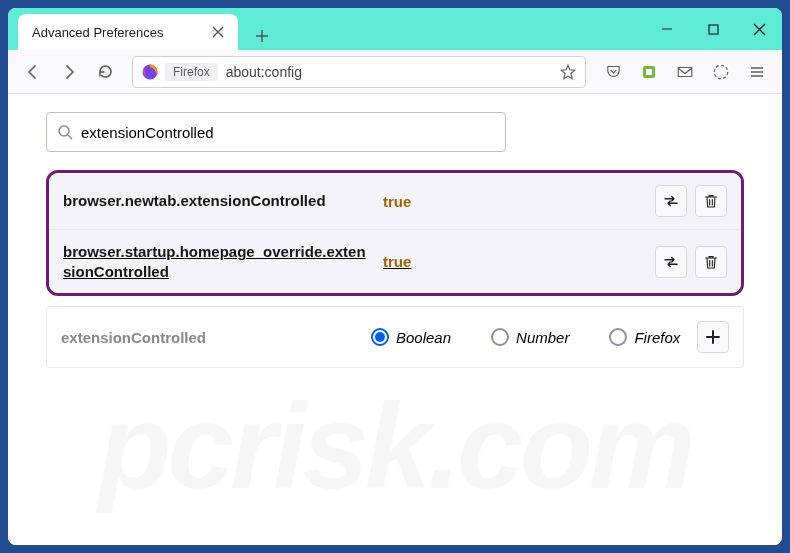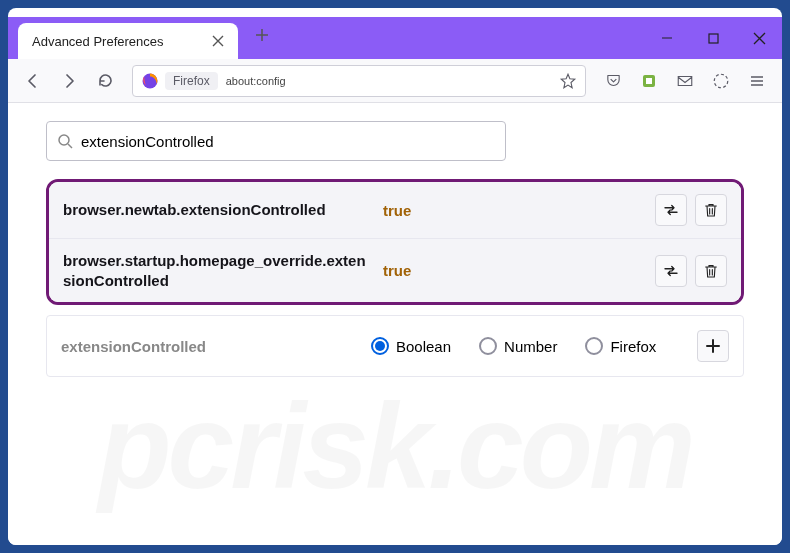--- a/index.html
+++ b/index.html
@@ -16,24 +16,23 @@
   top: 8px; left: 8px; right: 8px; bottom: 8px;
   background: #fff;
   border-radius: 8px;
   display: flex;
   flex-direction: column;
   overflow: hidden;
 }
 
 .titlebar {
   height: 42px;
-  background: #8b5cf6;
-  display: flex;
-  align-items: flex-start;
-  margin-top: 9px;
+  background: #5eead4;
+  display: flex;
+  align-items: flex-end;
 }
 .tab {
   display: flex;
   align-items: center;
   background: #fff;
   border-radius: 8px 8px 0 0;
   height: 36px;
   margin-left: 10px;
   margin-top: 6px;
   padding: 0 12px 0 14px;
@@ -98,21 +97,21 @@
   margin-right: 6px;
 }
 .urlbar-badge {
   background: #f0f0f4;
   border-radius: 4px;
   padding: 2px 8px;
   font-size: 12px;
   color: #5b5b66;
   margin-right: 8px;
 }
-.url-text { font-size: 11px; color: #444; }
+.url-text { font-size: 14px; color: #444; }
 .star-btn { margin-left: auto; color: #5b5b66; cursor: pointer; display:flex;align-items:center; }
 .tool-icon { width: 30px; height: 30px; display:flex;align-items:center;justify-content:center;color:#5b5b66;cursor:pointer; }
 
 .content {
   flex: 1;
   padding: 18px 38px;
   background: #fff;
 }
 .search-row {
   display: flex;
@@ -148,21 +147,21 @@
   border-radius: 12px;
   overflow: hidden;
 }
 .pref-row {
   display: flex;
   align-items: center;
   padding: 12px 14px;
   background: #f4f4f8;
   border-bottom: 1px solid #e7e7ef;
 }
-.pref-row:last-child { border-bottom: none; }
+.pref-row:last-child { border-bottom: none; text-decoration: underline; }
 .pref-name {
   width: 310px;
   font-size: 15px;
   font-weight: 700;
   color: #15141a;
   word-break: break-word;
   line-height: 1.3;
 }
 .pref-value {
   flex: 1;
@@ -189,21 +188,21 @@
   padding: 14px;
   display: flex;
   align-items: center;
 }
 .create-name {
   width: 310px;
   font-size: 15px;
   font-weight: 700;
   color: #888;
 }
-.type-group { display: flex; gap: 28px; flex: 1; align-items:center; }
+.type-group { display: flex; gap: 40px; flex: 1; align-items:center;font-style:italic; }
 .radio-wrap { display: flex; align-items: center; gap: 7px; font-size: 15px; cursor: pointer; }
 .radio {
   width: 18px; height: 18px;
   border: 2px solid #8f8f9d;
   border-radius: 50%;
   position: relative;
 }
 .radio.checked { border-color: #0060df; }
 .radio.checked::after {
   content: "";

